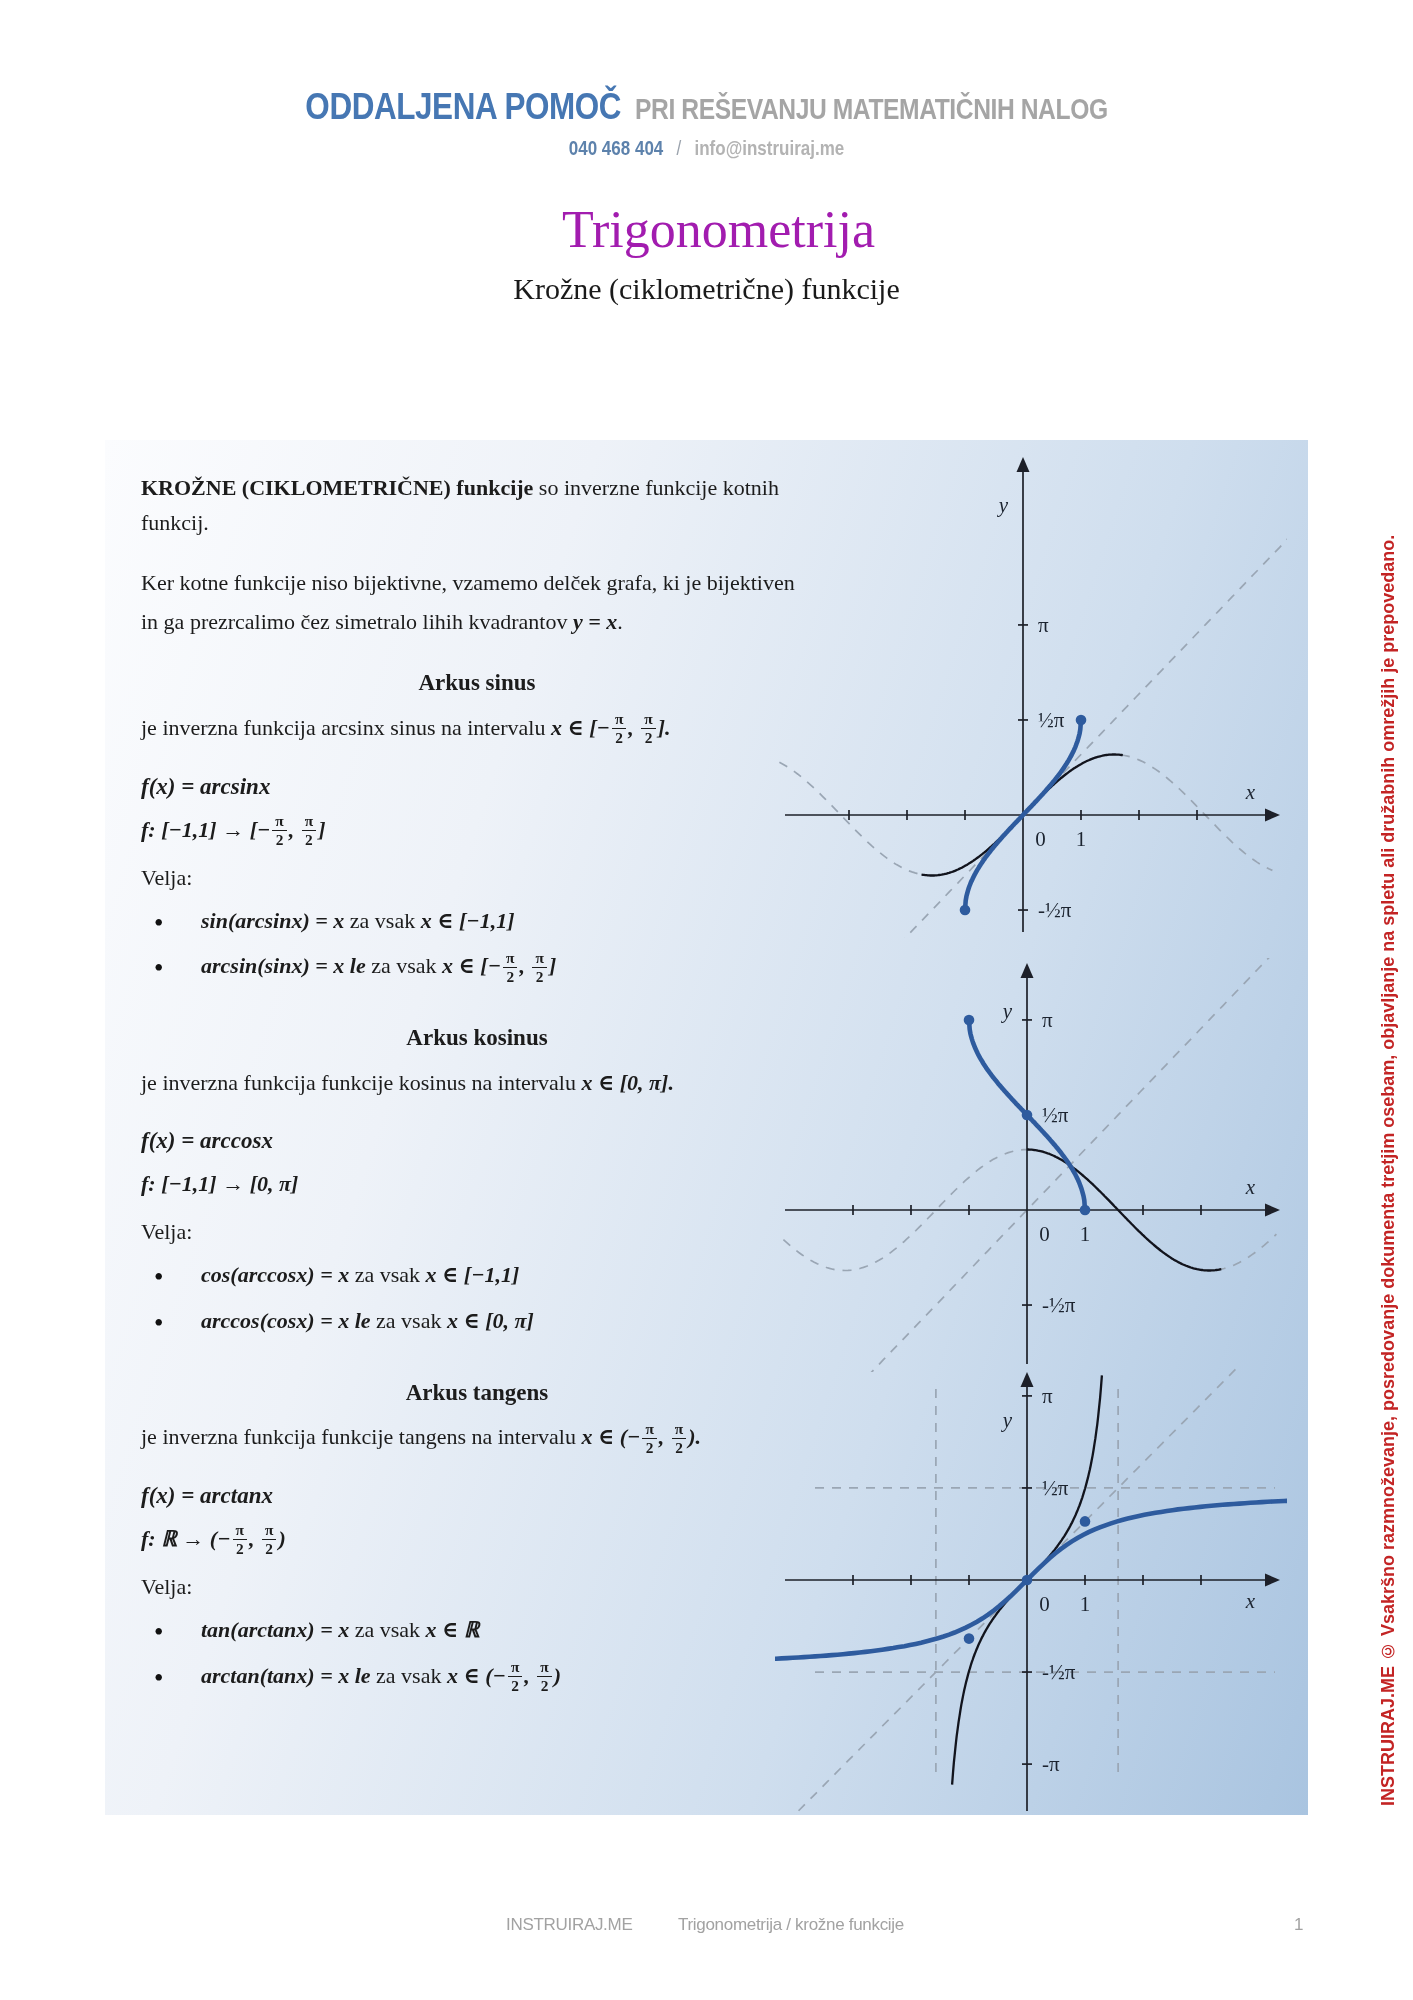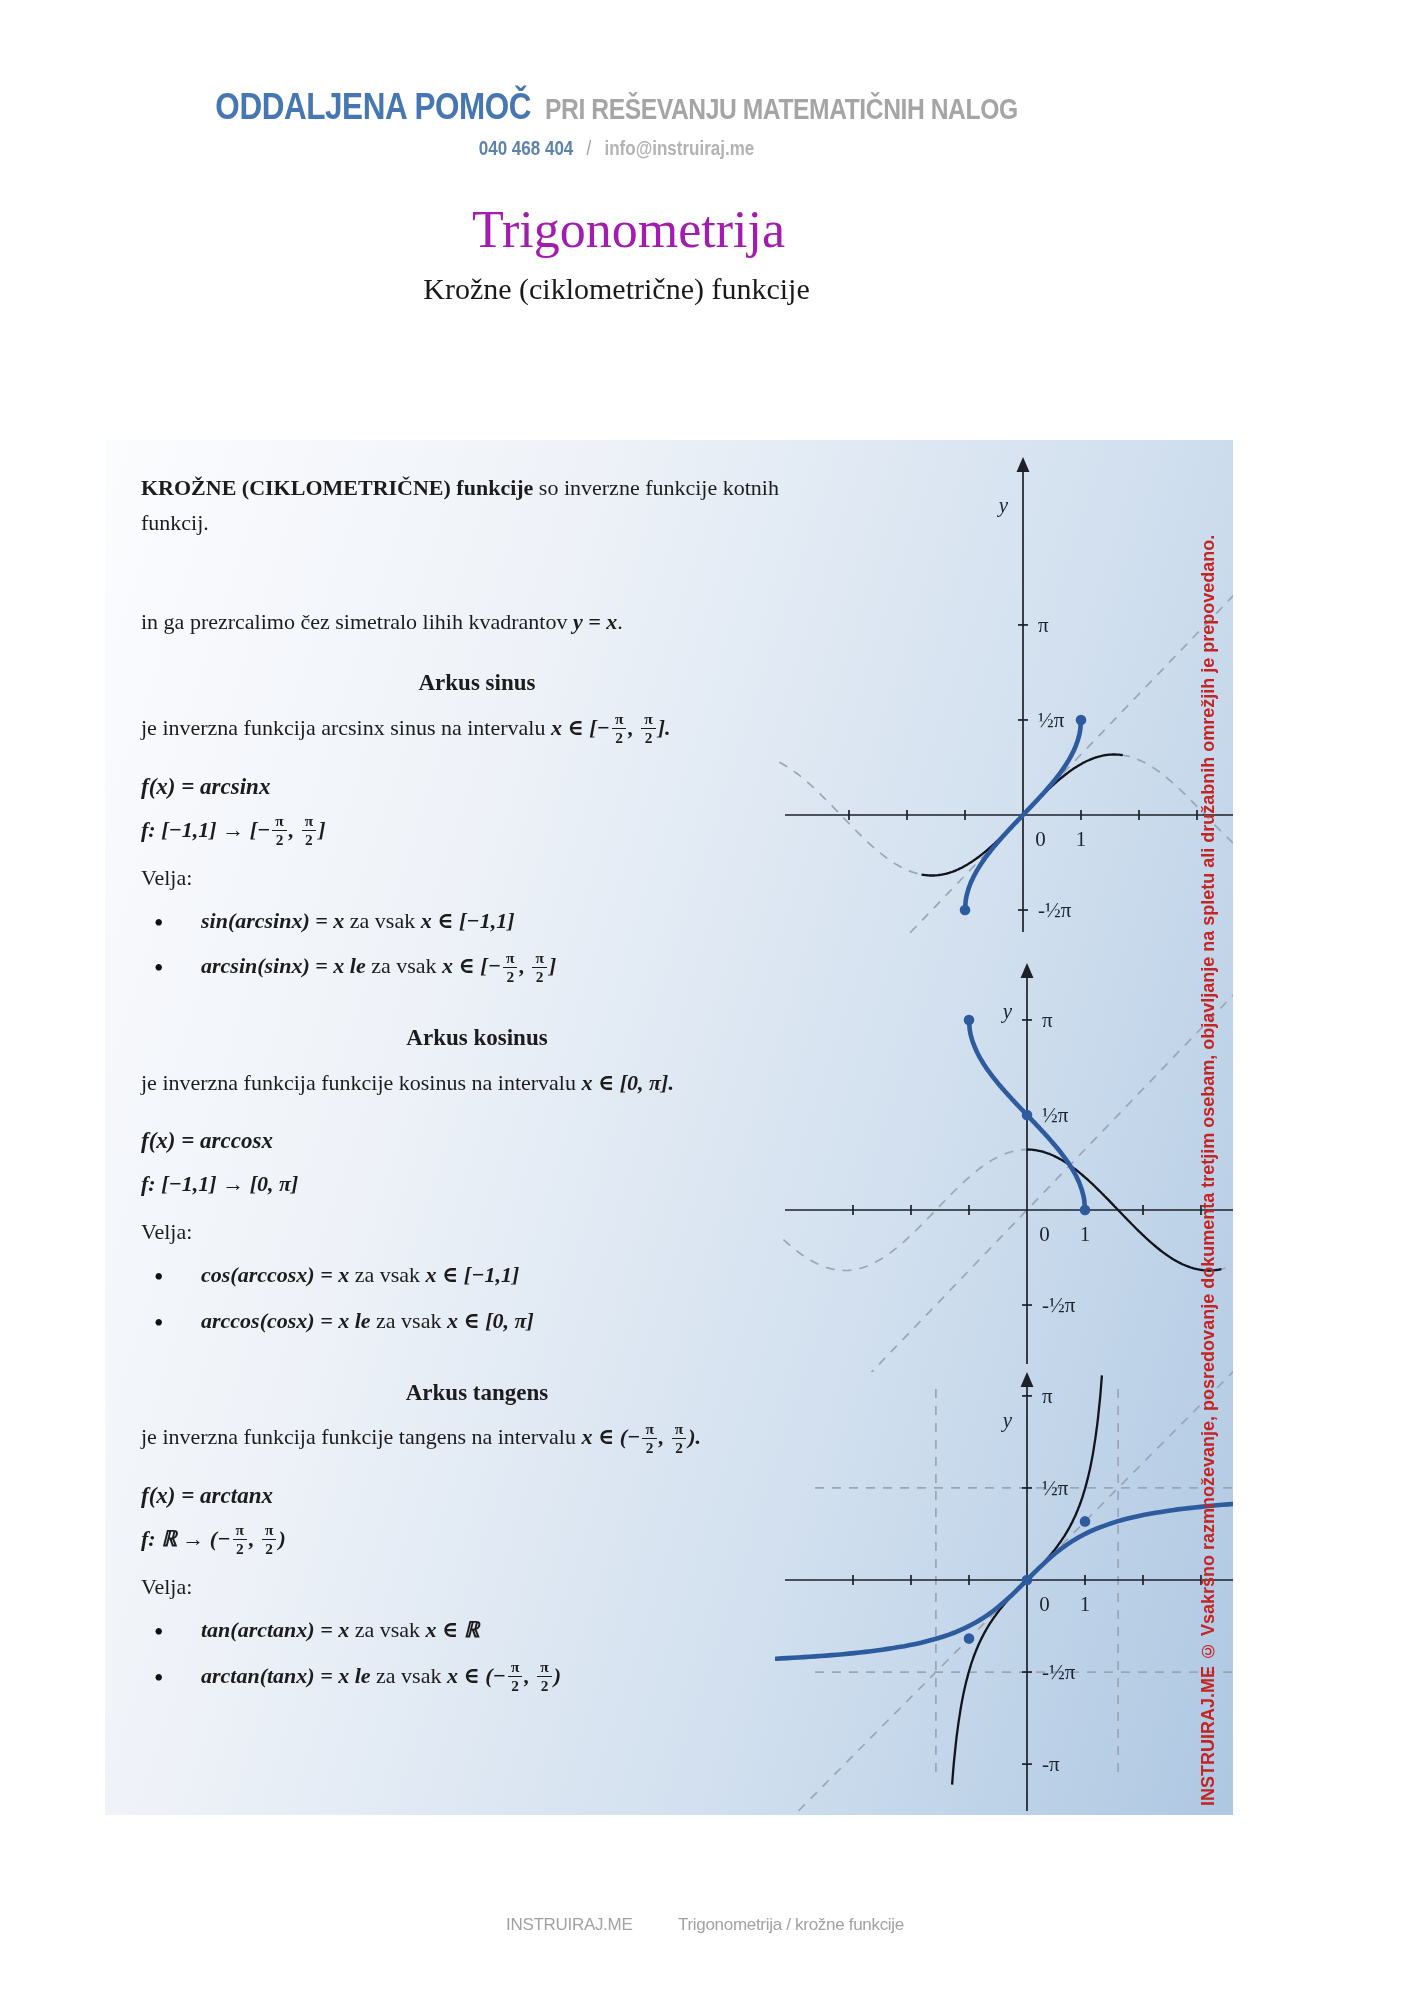--- a/index.html
+++ b/index.html
@@ -1,16 +1,16 @@
 <!DOCTYPE html>
 <html><head>
 <meta charset="utf-8">
 <style>
   html,body{margin:0;padding:0;background:#ffffff;}
-  .page{position:relative;width:1233px;height:2000px;background:#fff;overflow:hidden;
+  .page{position:relative;width:1413px;height:2000px;background:#fff;overflow:hidden;
         font-family:"Liberation Serif","DejaVu Serif",serif;color:#1c1c1c;}
 
   
   .header{position:absolute;top:86px;left:0;width:100%;text-align:center;
           font-family:"Liberation Sans","DejaVu Sans",sans-serif;}
   .condense{display:block;transform:scaleX(.85);transform-origin:50% 50%;white-space:nowrap;}
   .brand{font-size:37px;font-weight:700;color:#4677b3;letter-spacing:-.5px;}
   .tagline{font-size:29px;font-weight:700;color:#a5a5a5;letter-spacing:-.5px;margin-left:12px;}
   .contactline{margin-top:9px;font-size:20px;}
   .phone{color:#5d82ac;font-weight:700;}
@@ -93,21 +93,21 @@
 
   <div class="title">Trigonometrija</div>
   <div class="subtitle">Krožne (ciklometrične) funkcije</div>
 
   <div class="panel"></div>
 
   <div class="textcol">
 
     <p class="lead"><b>KROŽNE (CIKLOMETRIČNE) funkcije</b><span> so inverzne funkcije kotnih funkcij.</span></p>
 
-    <p class="p2"><br>
+    <p class="p2"><span>Ker kotne funkcije niso bijektivne, vzamemo delček grafa, ki je bijektiven</span><br>
       <span>in ga prezrcalimo čez simetralo lihih kvadrantov </span><span class="mi">y = x</span><span>.</span></p>
 
     <h3 class="sec">Arkus sinus</h3>
     <p class="desc"><span>je inverzna funkcija arcsinx sinus na intervalu </span><span class="mi">x ∈ [−<span class="frac"><span class="fnum">π</span><span class="fden">2</span></span>, <span class="frac"><span class="fnum">π</span><span class="fden">2</span></span>].</span></p>
     <p class="formula">f(x) = arcsinx</p>
     <p class="domain mi">f: [−1,1] → [−<span class="frac"><span class="fnum">π</span><span class="fden">2</span></span>, <span class="frac"><span class="fnum">π</span><span class="fden">2</span></span>]</p>
     <p class="velja">Velja:</p>
     <ul class="props">
       <li><span class="mi">sin(arcsinx) = x</span><span> za vsak </span><span class="mi">x ∈ [−1,1]</span></li>
       <li><span class="mi">arcsin(sinx) = x le</span><span> za vsak </span><span class="mi">x ∈ [−<span class="frac"><span class="fnum">π</span><span class="fden">2</span></span>, <span class="frac"><span class="fnum">π</span><span class="fden">2</span></span>]</span></li>

